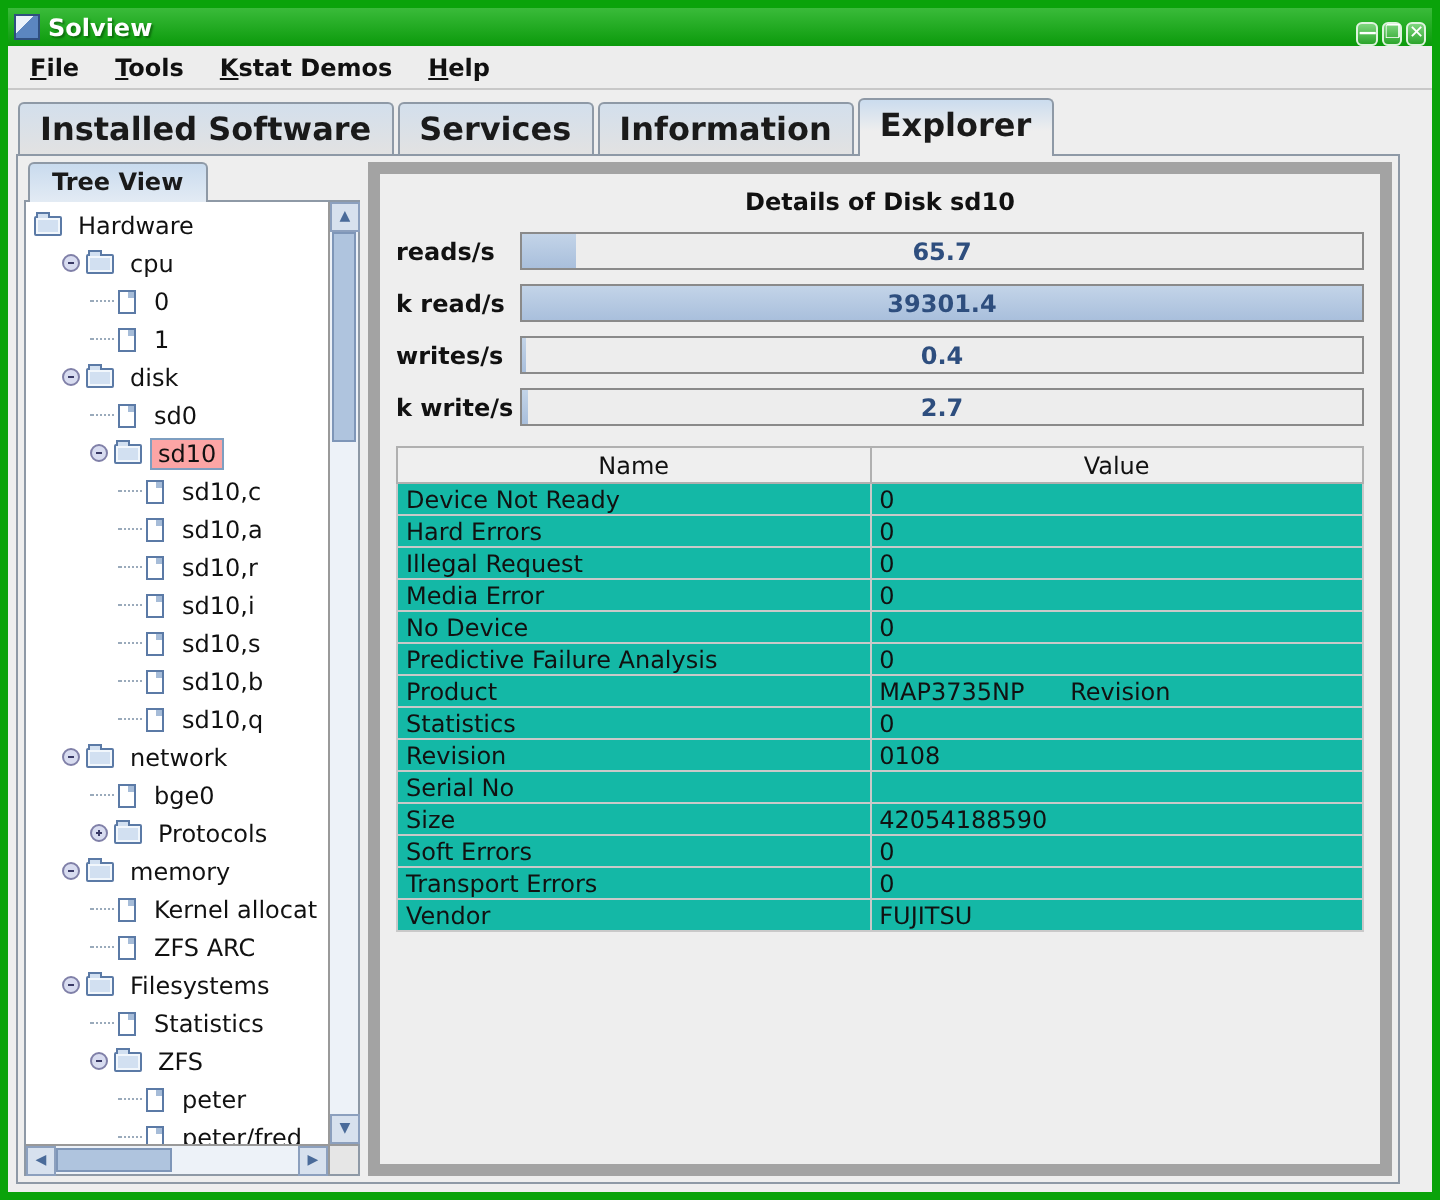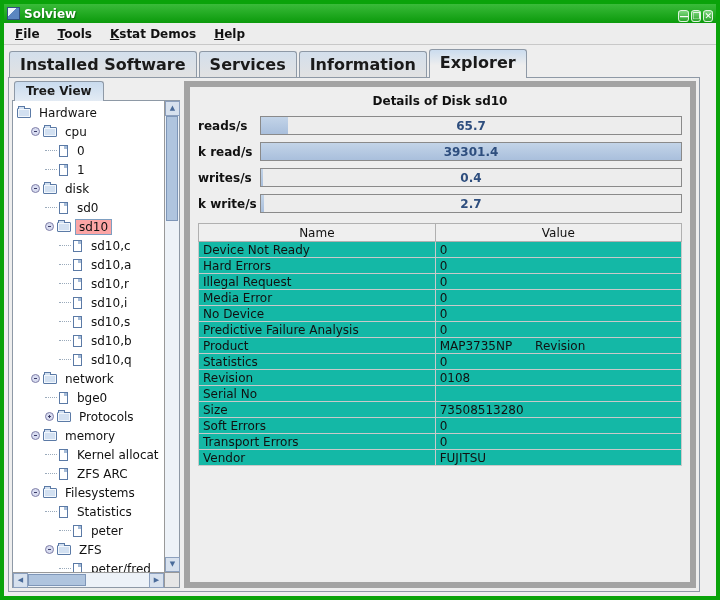--- a/index.html
+++ b/index.html
@@ -218,29 +218,29 @@
             <div class="tree-row" style="padding-left: 18px;">
               <span class="toggle"></span>
               <span class="icon-folder"></span>
               <span class="tree-label">Filesystems</span>
             </div>
             <div class="tree-row" style="padding-left: 32px;">
               <span class="conn"></span>
               <span class="icon-doc"></span>
               <span class="tree-label">Statistics</span>
             </div>
+            <div class="tree-row" style="padding-left: 32px;">
+              <span class="toggle"></span>
+              <span class="icon-folder"></span>
+              <span class="tree-label">ZFS</span>
+            </div>
             <div class="tree-row" style="padding-left: 46px;">
               <span class="conn"></span>
               <span class="icon-doc"></span>
               <span class="tree-label">peter</span>
-            </div>
-            <div class="tree-row" style="padding-left: 32px;">
-              <span class="toggle"></span>
-              <span class="icon-folder"></span>
-              <span class="tree-label">ZFS</span>
             </div>
             <div class="tree-row" style="padding-left: 46px;">
               <span class="conn"></span>
               <span class="icon-doc"></span>
               <span class="tree-label">peter/fred</span>
             </div>
           </div>
         <div class="vscroll">
           <div class="sb-btn" id="sb-up">▲</div>
           <div class="vthumb"></div>
@@ -332,21 +332,21 @@
             <tr>
               <td>Revision</td>
               <td>0108</td>
             </tr>
             <tr>
               <td>Serial No</td>
               <td></td>
             </tr>
             <tr>
               <td>Size</td>
-              <td>73508513280</td>
+              <td>42054188590</td>
             </tr>
             <tr>
               <td>Soft Errors</td>
               <td>0</td>
             </tr>
             <tr>
               <td>Transport Errors</td>
               <td>0</td>
             </tr>
             <tr>

